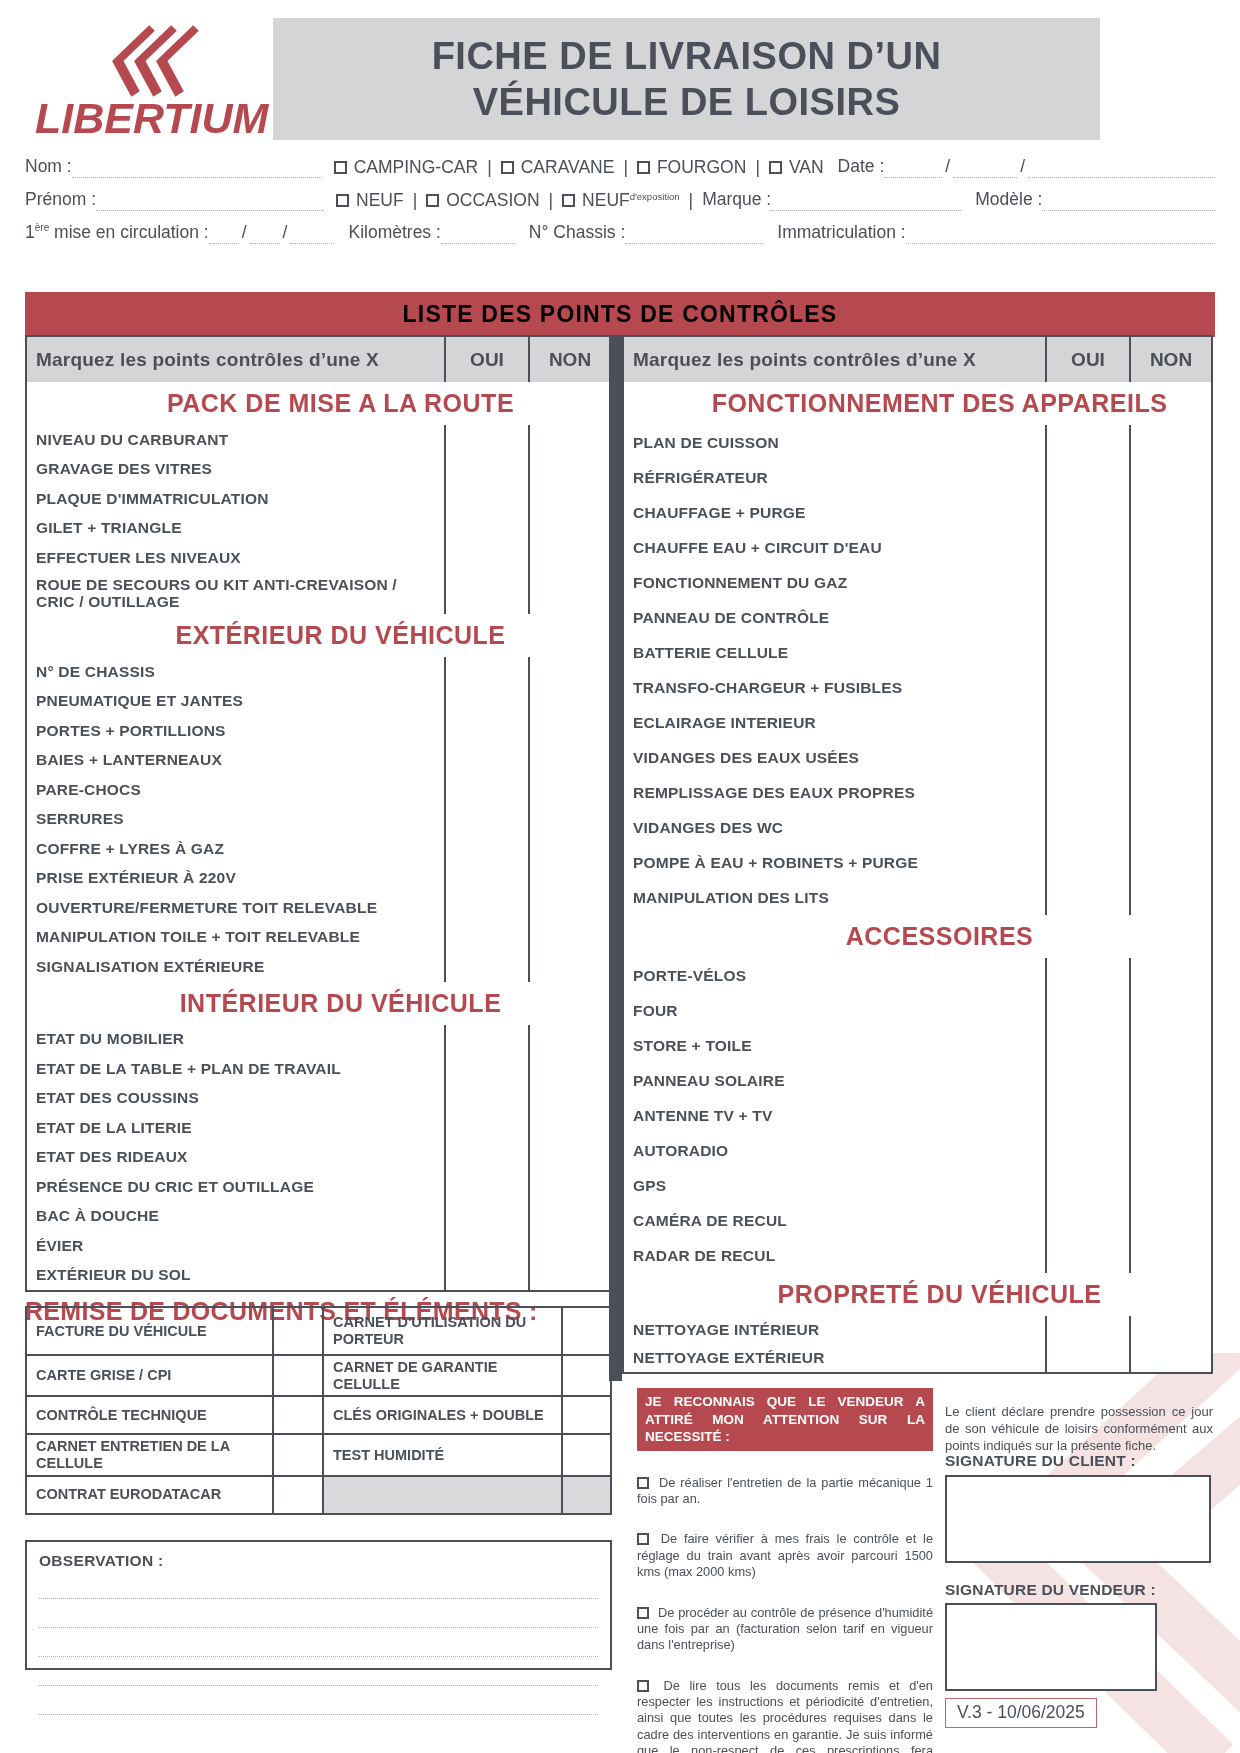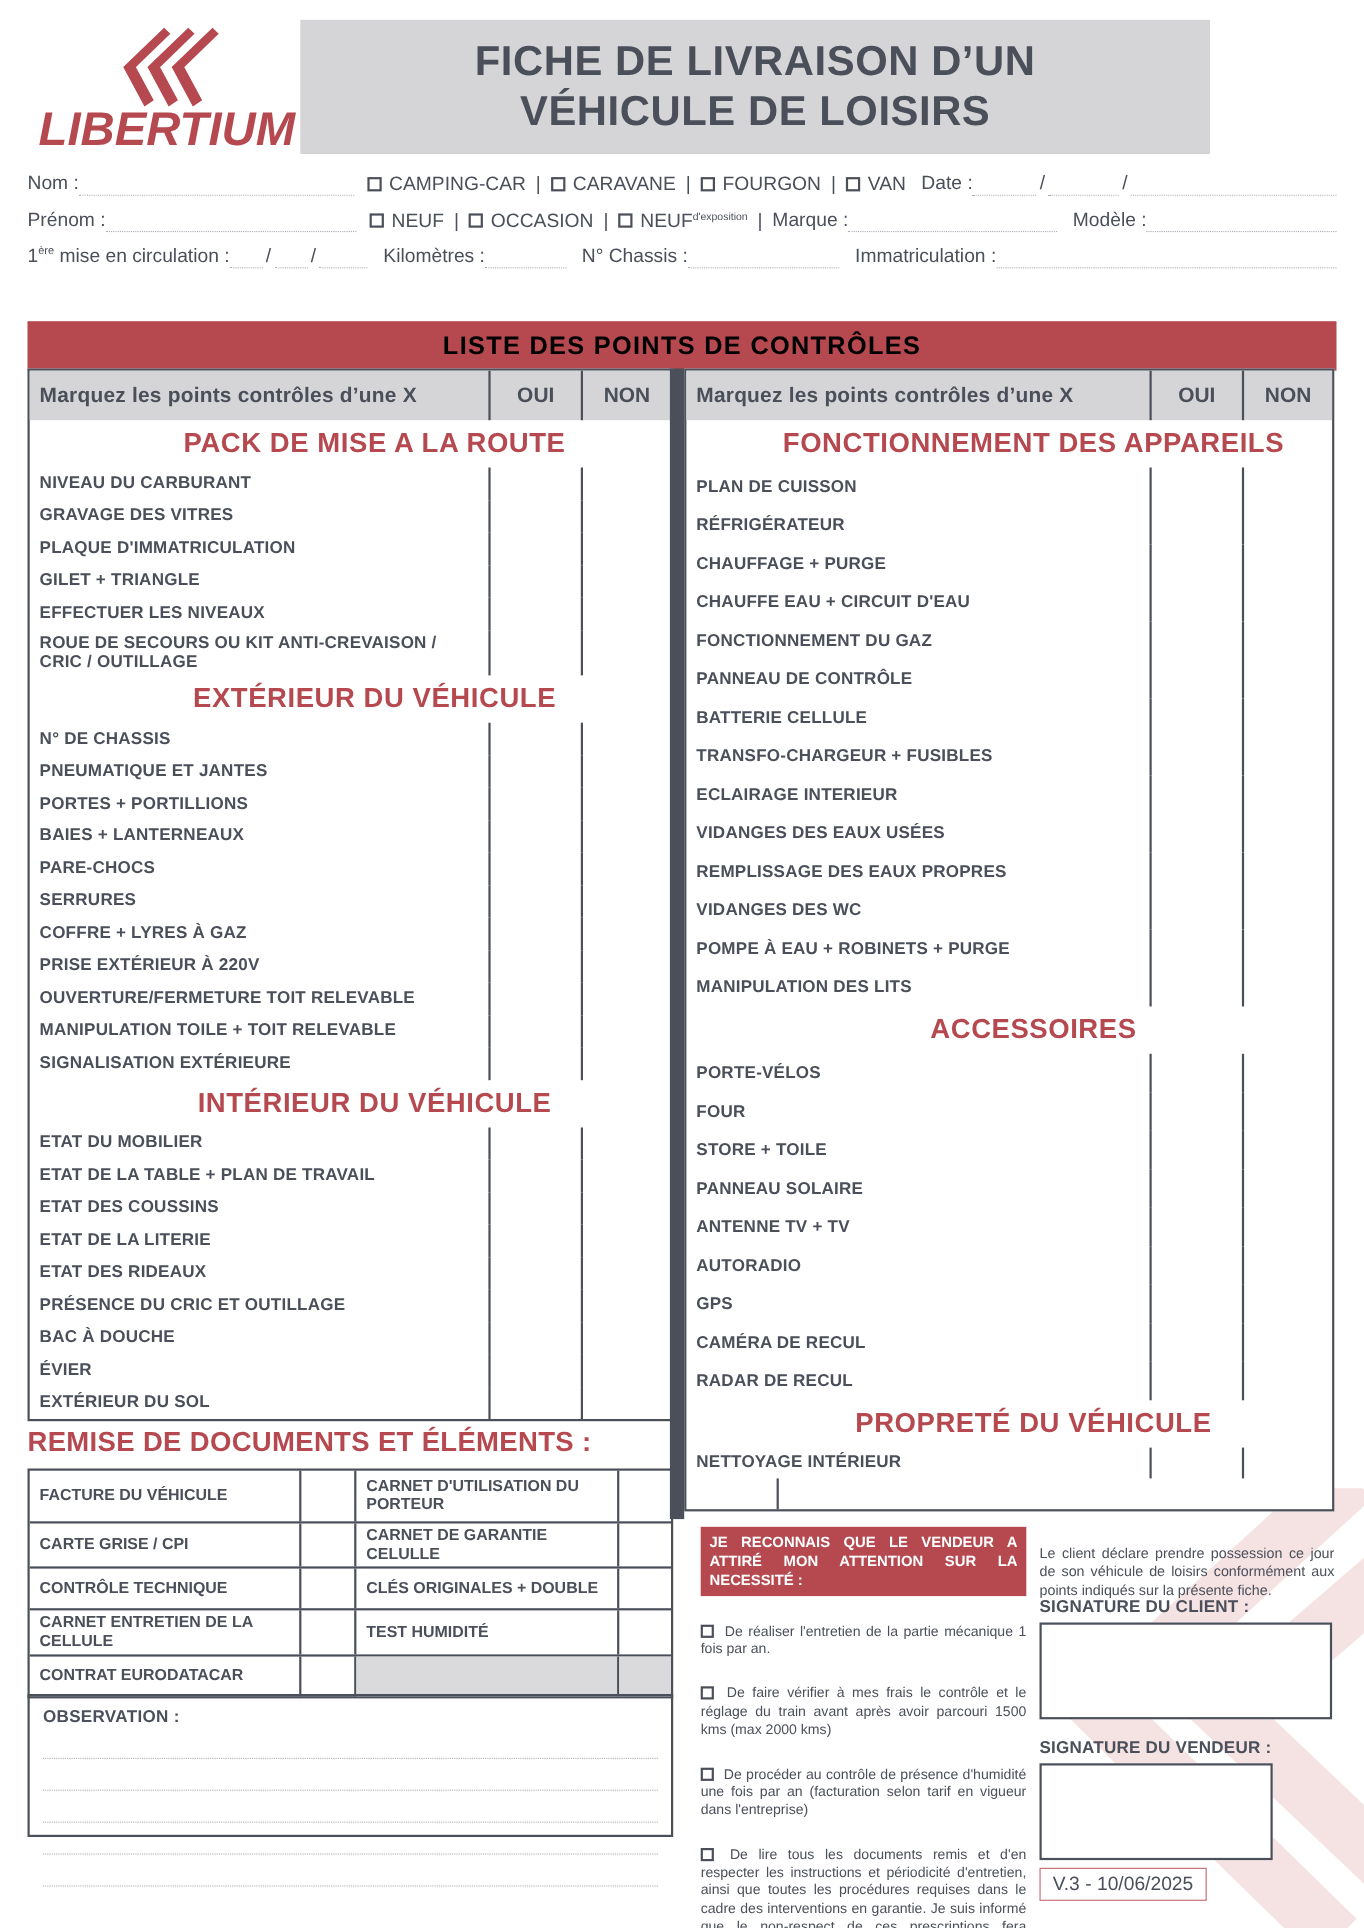--- a/index.html
+++ b/index.html
@@ -54,21 +54,21 @@
   .clabel{flex:1;display:flex;align-items:center;padding:3px 6px 3px 9px;border-right:2px solid var(--dark);font-size:15.5px;font-weight:600;letter-spacing:.2px;line-height:1.15;}
   .ccell{width:84px;border-right:2px solid var(--dark);}
   .ccell.last{width:80px;border-right:none;}
   .sec-header{height:43px;display:flex;align-items:center;justify-content:center;color:var(--red);font-size:25px;font-weight:800;letter-spacing:.5px;padding-left:44px;}
   .crow{display:flex;min-height:29.5px;}
   .ctable.right .crow{min-height:35px;}
   .ctable.right .crow.short{min-height:28px;}
 
   
   .docs-heading{left:25px;top:1297px;width:590px;color:var(--red);font-size:25px;font-weight:800;letter-spacing:.3px;white-space:nowrap;}
-  .docs-table{left:25px;top:1335px;width:587px;border:2.5px solid var(--dark);}
+  .docs-table{left:25px;top:1306px;width:587px;border:2.5px solid var(--dark);}
   .drow{display:flex;min-height:38px;}
   .drow:first-child{min-height:46px;}
   .drow + .drow{border-top:2px solid var(--dark);}
   .dlabel{width:247px;display:flex;align-items:center;padding:3px 6px 3px 9px;border-right:2px solid var(--dark);font-size:14.5px;font-weight:600;line-height:1.15;}
   .dlabel.right{flex:1;width:auto;}
   .dcheck{width:50px;border-right:2px solid var(--dark);}
   .dcheck.last{width:47px;border-right:none;}
   .empty{background:var(--cellgray);}
 
   
@@ -376,20 +376,21 @@
           <div class="ccell last"></div>
         </div><div class="crow">
           <div class="clabel">RADAR DE RECUL</div>
           <div class="ccell"></div>
           <div class="ccell last"></div>
         </div><div class="sec-header">PROPRETÉ DU VÉHICULE</div><div class="crow short">
           <div class="clabel">NETTOYAGE INTÉRIEUR</div>
           <div class="ccell"></div>
           <div class="ccell last"></div>
         </div><div class="crow short">
+          <div class="clabel">NETTOYAGE EXTÉRIEUR</div>
           <div class="ccell"></div>
           <div class="ccell last"></div>
         </div></div>
   </div>
 
   <div class="layer docs-heading">REMISE DE DOCUMENTS ET ÉLÉMENTS :</div>
   <div class="layer docs-table" id="docs-table">
       <div class="drow">
         <div class="dlabel">FACTURE DU VÉHICULE</div>
         <div class="dcheck"></div>

